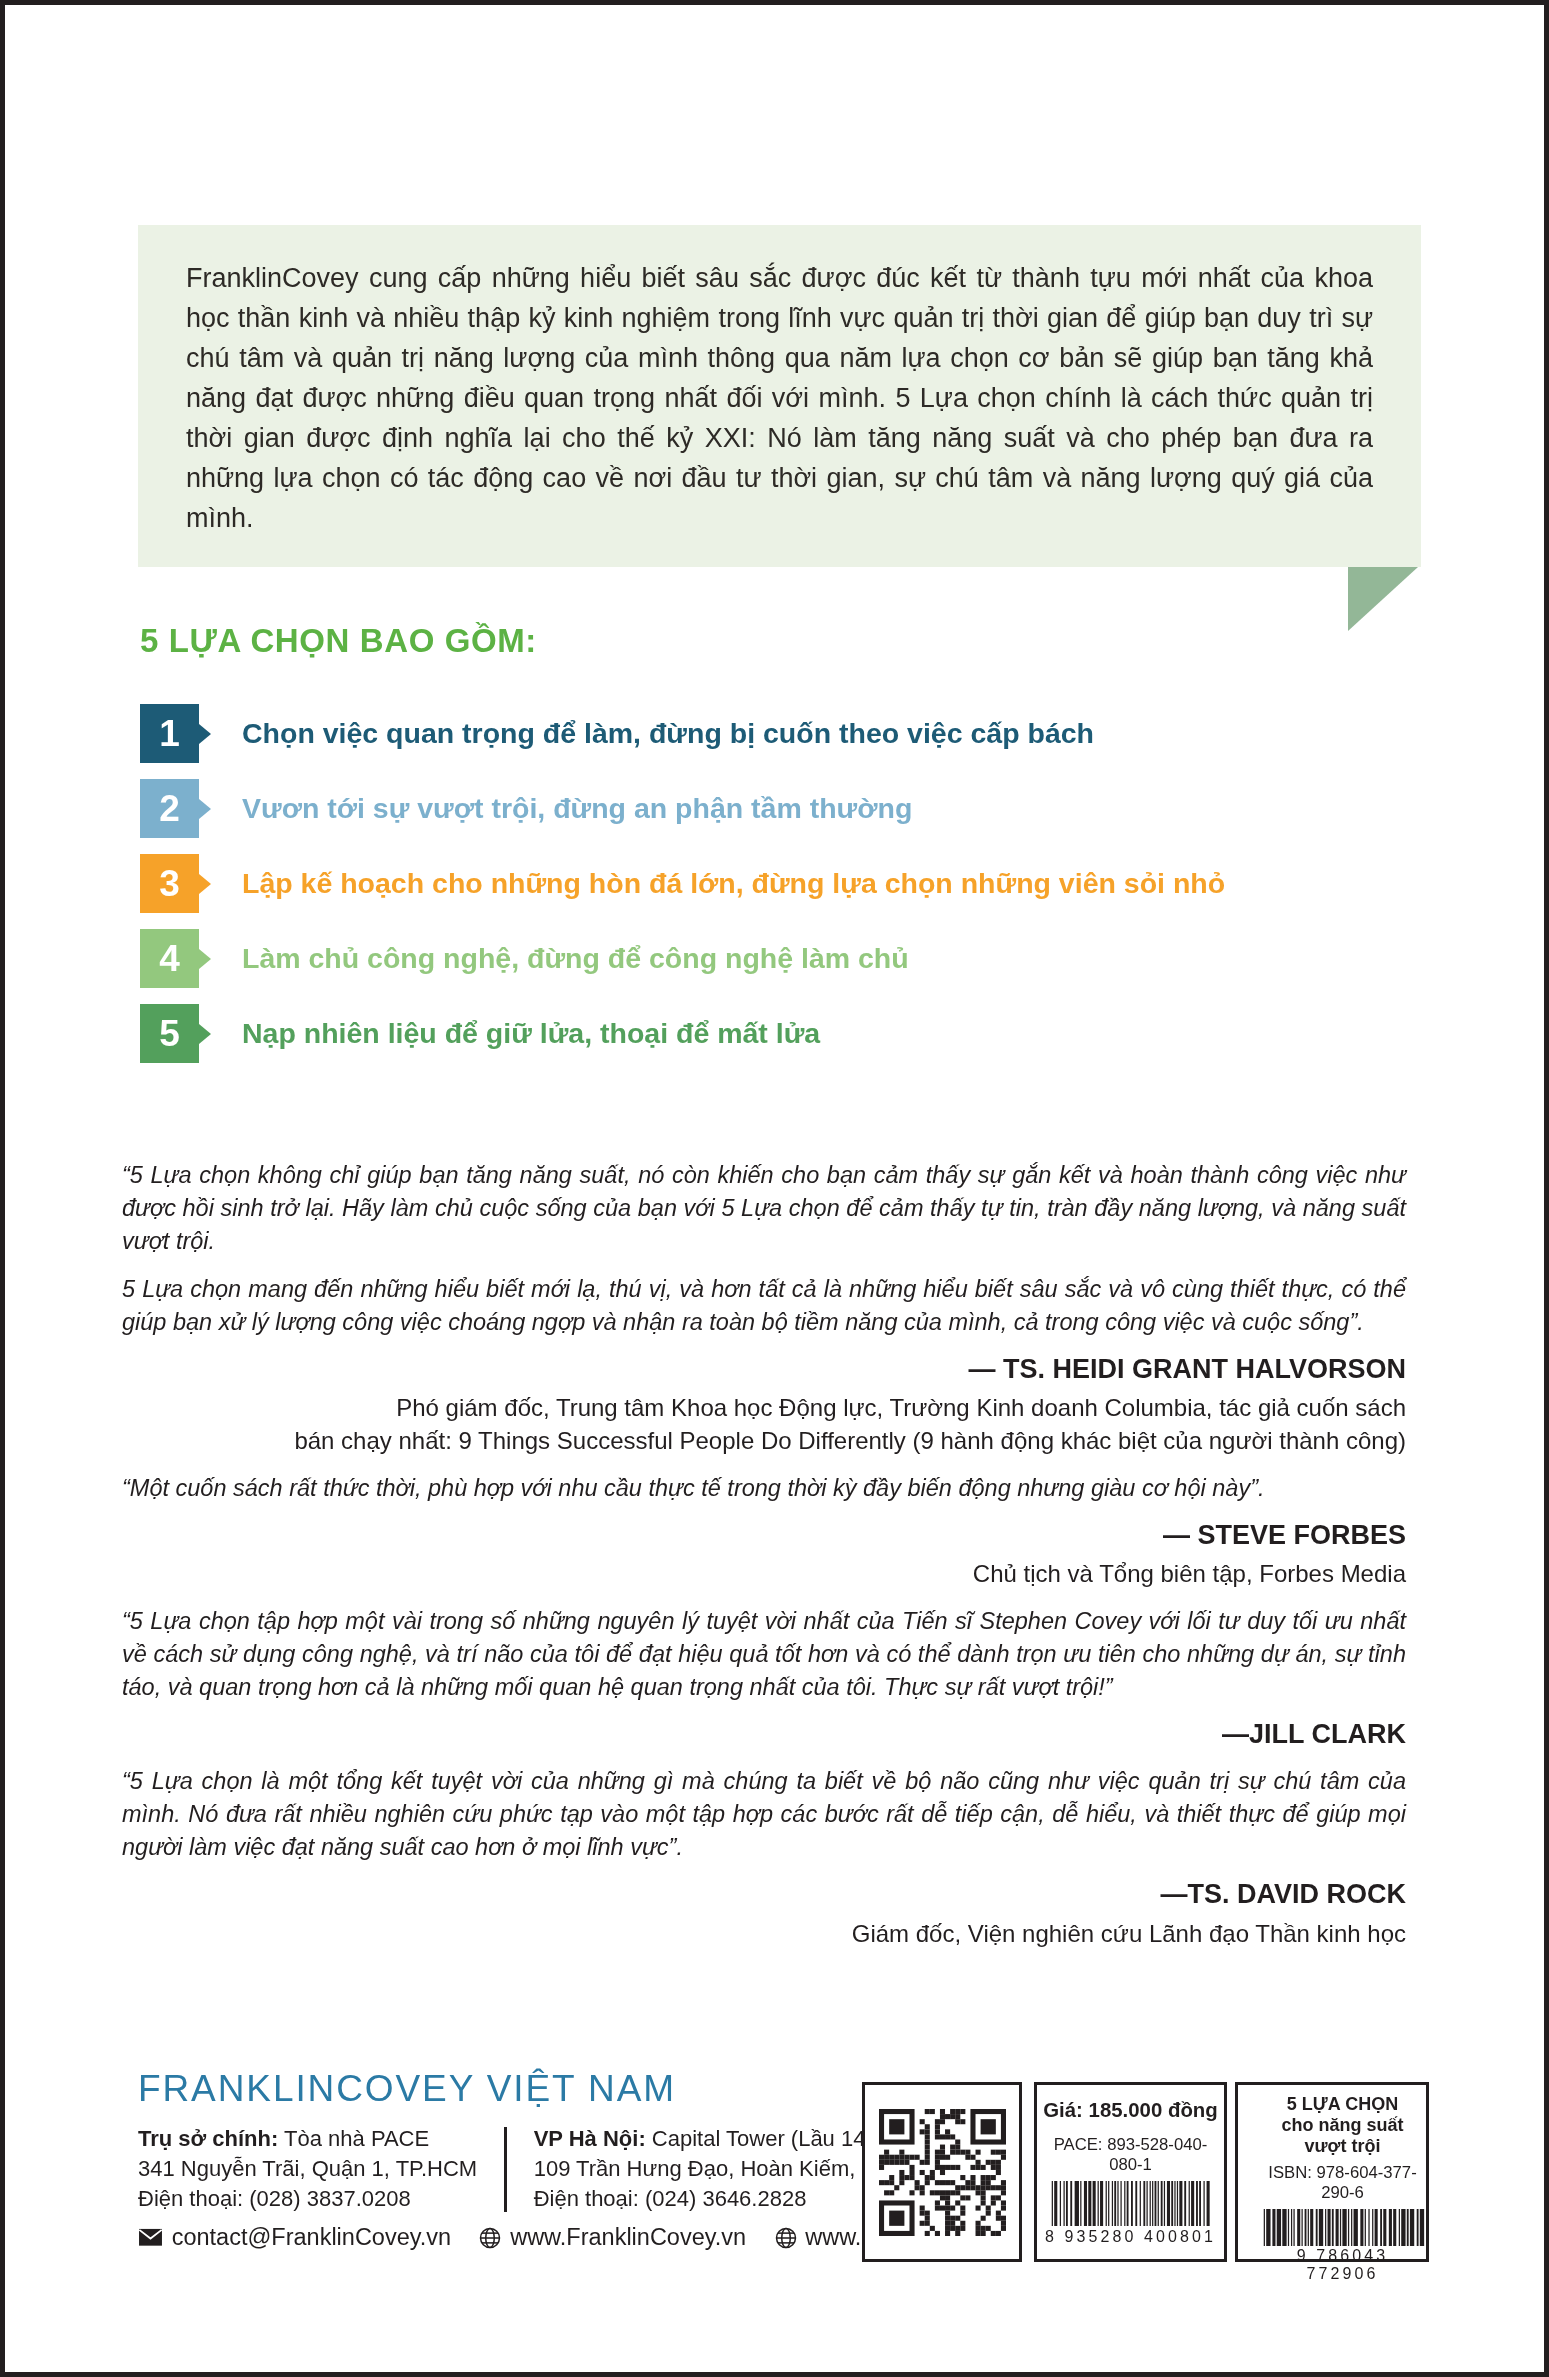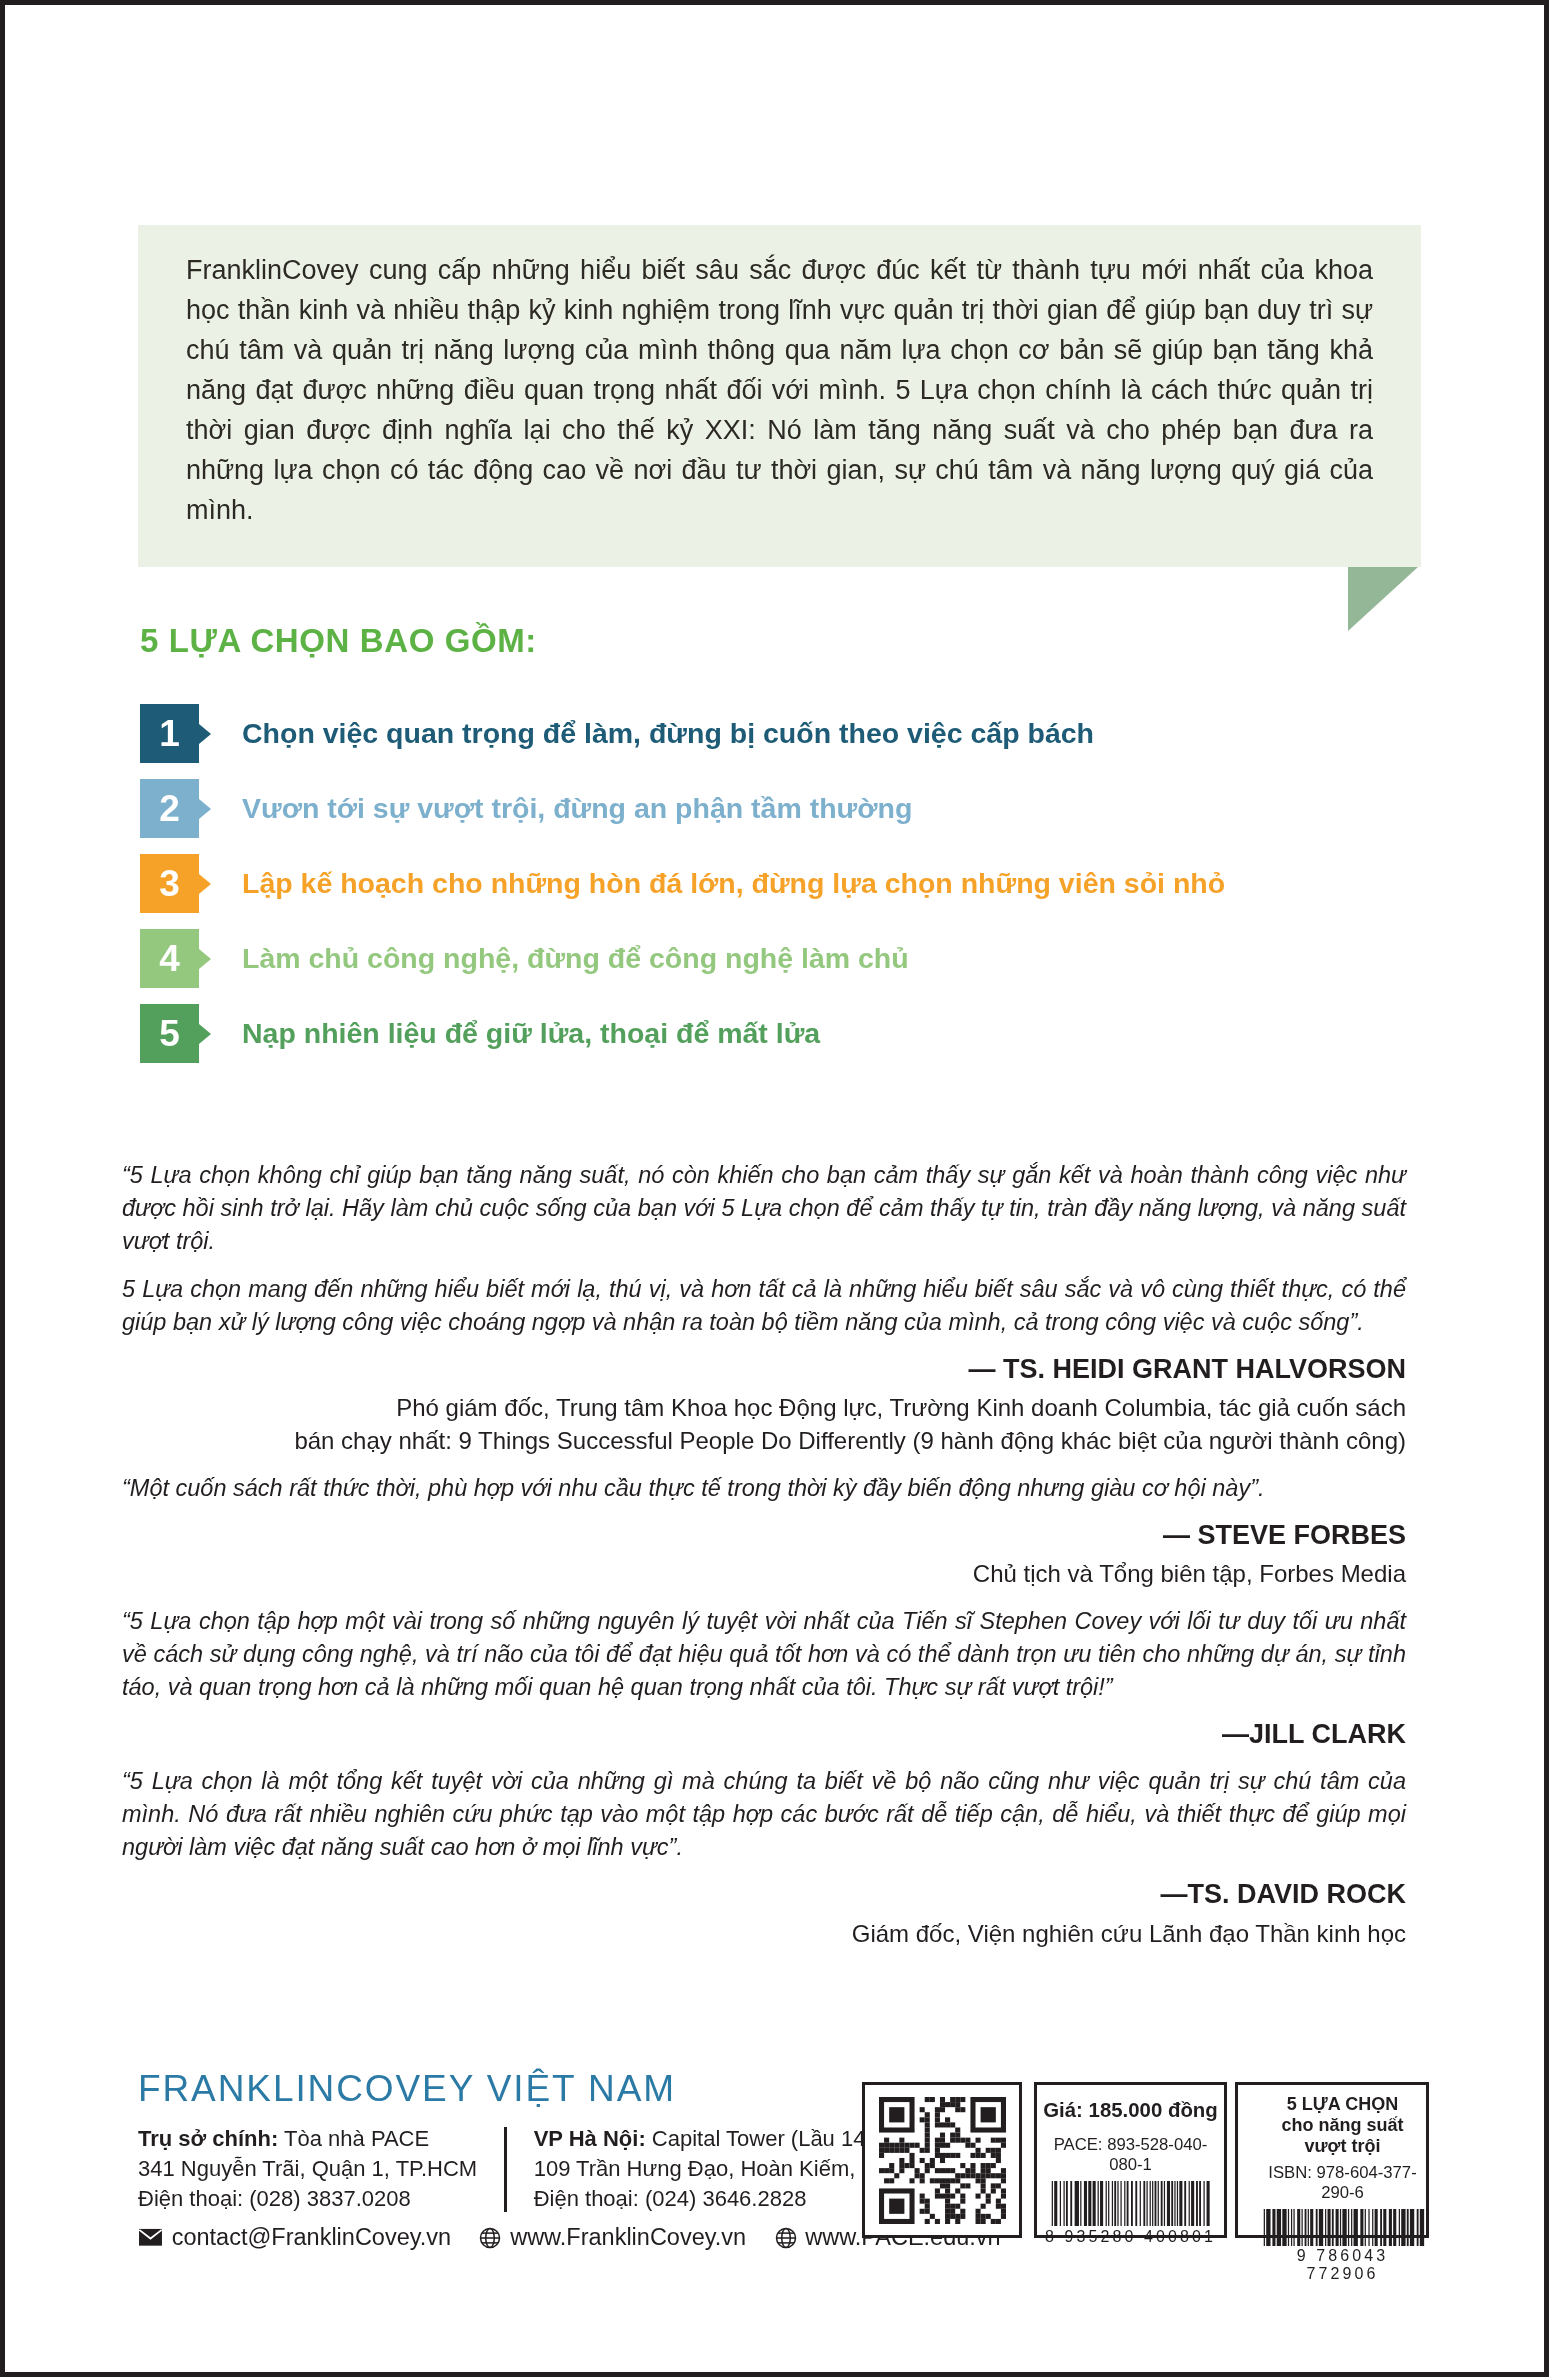--- a/index.html
+++ b/index.html
@@ -2,21 +2,21 @@
 <html lang="vi" style="font-size:10px"><head>
 <meta charset="utf-8">
 <style>
   html,body{margin:0;padding:0;background:#fff;}
   body{font-family:"Liberation Sans", sans-serif; color:#221e1f;}
   .page{position:relative; width:1549px; height:2377px; background:#fff;
         border:5px solid #221e1f; box-sizing:border-box; overflow:hidden;}
 
   
   .intro-panel{position:absolute; left:133px; top:220px; width:1283px; height:342px;
-               box-sizing:border-box; padding:25px 48px;}
+               box-sizing:border-box; padding:33px 48px;}
   .intro-panel p{margin:0; font-size:27px; line-height:40px; text-align:justify; color:#2d2a26;}
   .corner-triangle{position:absolute; left:1343px; top:562px; width:70px; height:64px;
                    clip-path:polygon(0 0,100% 0,0 100%);}
 
   
   .choices-heading{position:absolute; left:135px; top:617px; font-size:33px; font-weight:800;
                    letter-spacing:0.6px;}
   .choices{position:absolute; left:135px; top:699px; width:1283px;}
   .choice{display:flex; align-items:center; height:59px; margin-bottom:16px;}
   .choice-num{width:59px; height:59px; flex:0 0 59px; display:flex; align-items:center;
@@ -38,21 +38,21 @@
   .offices{position:absolute; left:133px; top:2119px; display:flex; align-items:stretch;}
   .office{font-size:22px; line-height:30px;}
   .office .label{font-weight:700;}
   .office-divider{width:2.5px; background:#221e1f; margin:2.5px 27px 2.5px 27px;}
   .contact-row{position:absolute; left:133px; top:2219px; display:flex; align-items:center;
                font-size:23.5px; gap:8.7px; white-space:nowrap;}
   .contact-row .gap{width:11px;}
   .icon-svg{display:block;}
 
   
-  .combox{position:absolute; top:2077px; height:156px; border:3.1px solid #221e1f;
+  .combox{position:absolute; top:2077px; height:180px; border:3.1px solid #221e1f;
           box-sizing:border-box; background:#fff; text-align:center;}
   .qr-box{left:857px; width:160px; display:flex; align-items:center; justify-content:center;}
   .price-box{left:1029px; width:193px;}
   .isbn-box{left:1230px; width:194px;padding-left:21px;}
   .price-line{font-size:20.4px; font-weight:700; margin-top:13.6px;}
   .code-line{font-size:16.7px; margin-top:13.6px;}
   .isbn-title{font-size:18px; font-weight:700; line-height:21px; margin-top:8.7px;}
   .isbn-code{font-size:16.7px; margin-top:6.2px;}
   .barcode-svg{display:block; margin:6.2px auto 0;}
   .barcode-digits{font-size:16px; letter-spacing:3.1px; margin-top:1.2px;}

